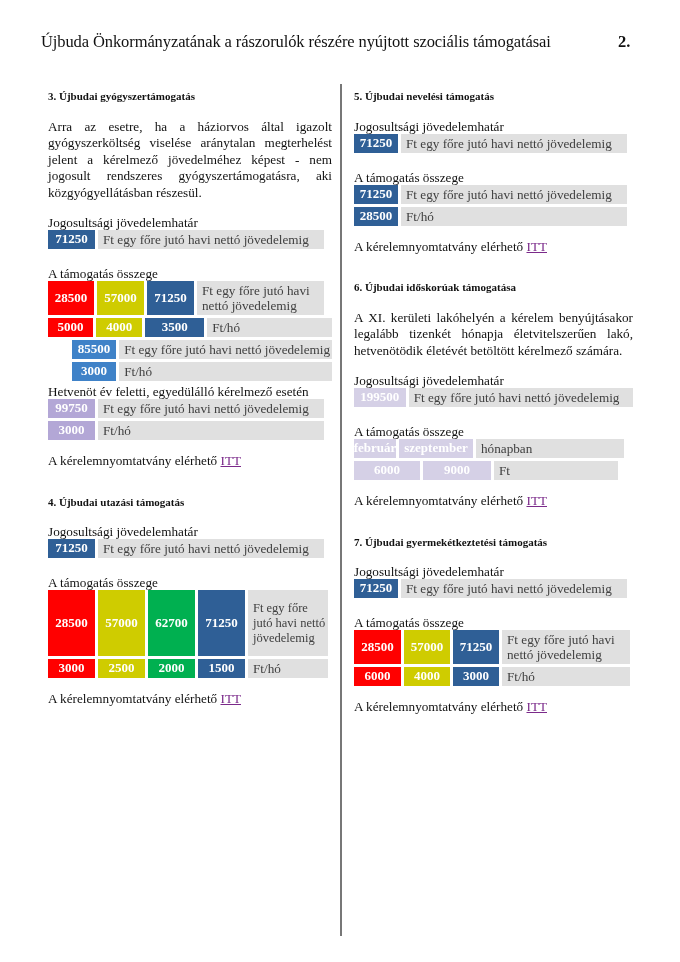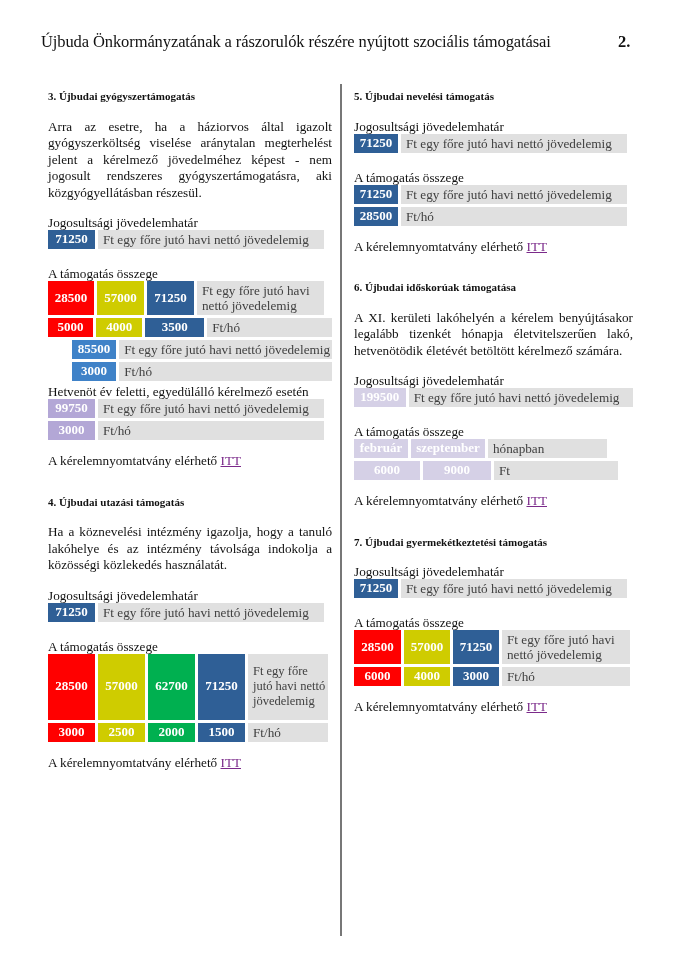--- a/index.html
+++ b/index.html
@@ -75,21 +75,20 @@
   <div class="row">
     <div class="cell lav" style="width:47px">3000</div>
     <div class="cell desc" style="width:226px">Ft/hó</div>
   </div>
   <div class="link-line">
     <span>A kérelemnyomtatvány elérhető </span><span class="link">ITT</span>
   </div>
   <div class="gapL"></div>
 
   <div class="section-title">4. Újbudai utazási támogatás</div>
-  <div class="para">Ha a köznevelési intézmény igazolja, hogy a tanuló lakóhelye és az intézmény távolsága indokolja a közösségi közlekedés használatát.</div>
   <div class="label">Jogosultsági jövedelemhatár</div>
   <div class="row">
     <div class="cell blue" style="width:47px">71250</div>
     <div class="cell desc" style="width:226px">Ft egy főre jutó havi nettó jövedelemig</div>
   </div>
   <div class="gap"></div>
   <div class="label">A támogatás összege</div>
   <div class="row">
     <div class="cell red" style="width:47px;height:66px">28500</div>
     <div class="cell yellow" style="width:47px;height:66px">57000</div>
@@ -135,23 +134,23 @@
   <div class="section-title">6. Újbudai időskorúak támogatása</div>
   <div class="para">A XI. kerületi lakóhelyén a kérelem benyújtásakor legalább tizenkét hónapja életvitelszerűen lakó, hetvenötödik életévét betöltött kérelmező számára.</div>
   <div class="label">Jogosultsági jövedelemhatár</div>
   <div class="row">
     <div class="cell plav" style="width:52px">199500</div>
     <div class="cell desc" style="width:226px">Ft egy főre jutó havi nettó jövedelemig</div>
   </div>
   <div class="gap"></div>
   <div class="label">A támogatás összege</div>
   <div class="row">
-    <div class="cell plav" style="width:54px">február</div>
+    <div class="cell plav" style="width:42px">február</div>
     <div class="cell plav" style="width:74px">szeptember</div>
-    <div class="cell desc" style="width:119px">hónapban</div>
+    <div class="cell desc" style="width:148px">hónapban</div>
   </div>
   <div class="row">
     <div class="cell plav" style="width:66px">6000</div>
     <div class="cell plav" style="width:68px">9000</div>
     <div class="cell desc" style="width:124px">Ft</div>
   </div>
   <div class="link-line">
     <span>A kérelemnyomtatvány elérhető </span><span class="link">ITT</span>
   </div>
   <div class="gapL"></div>

